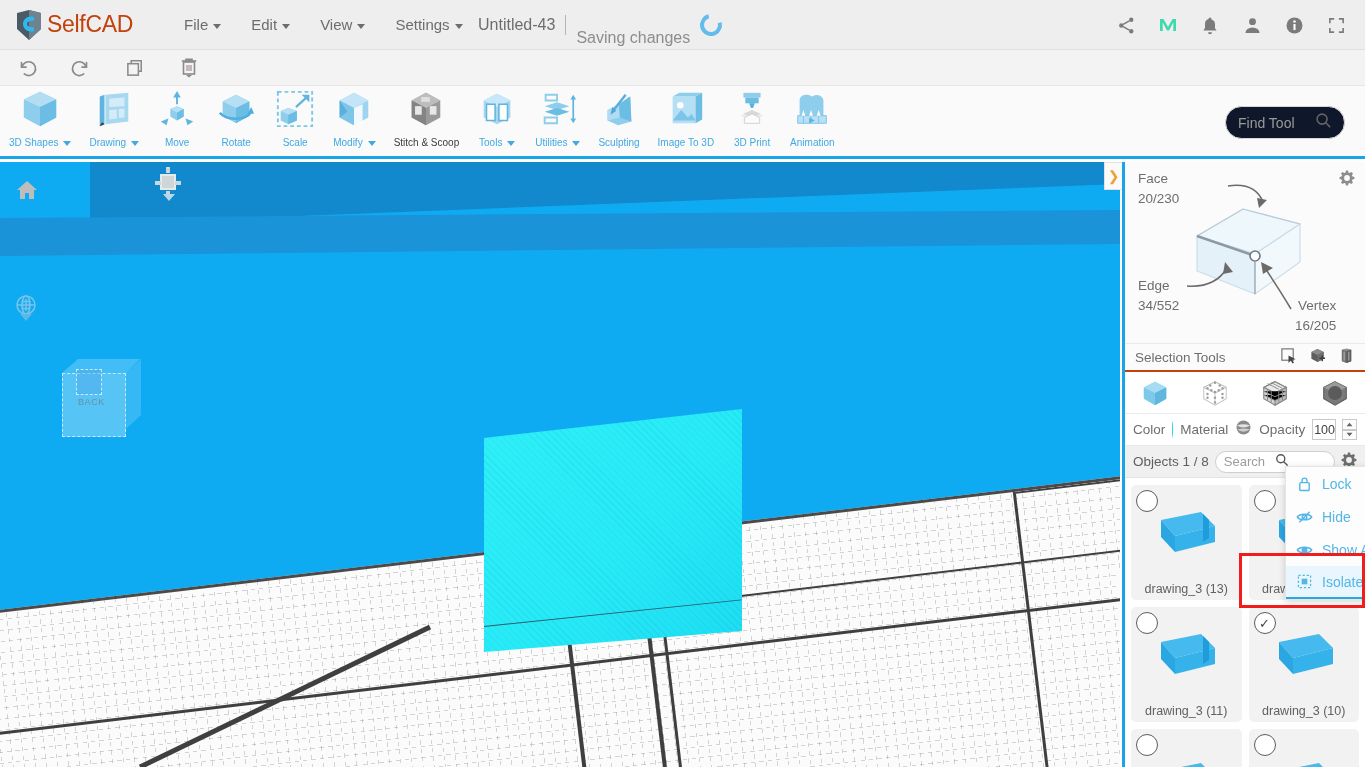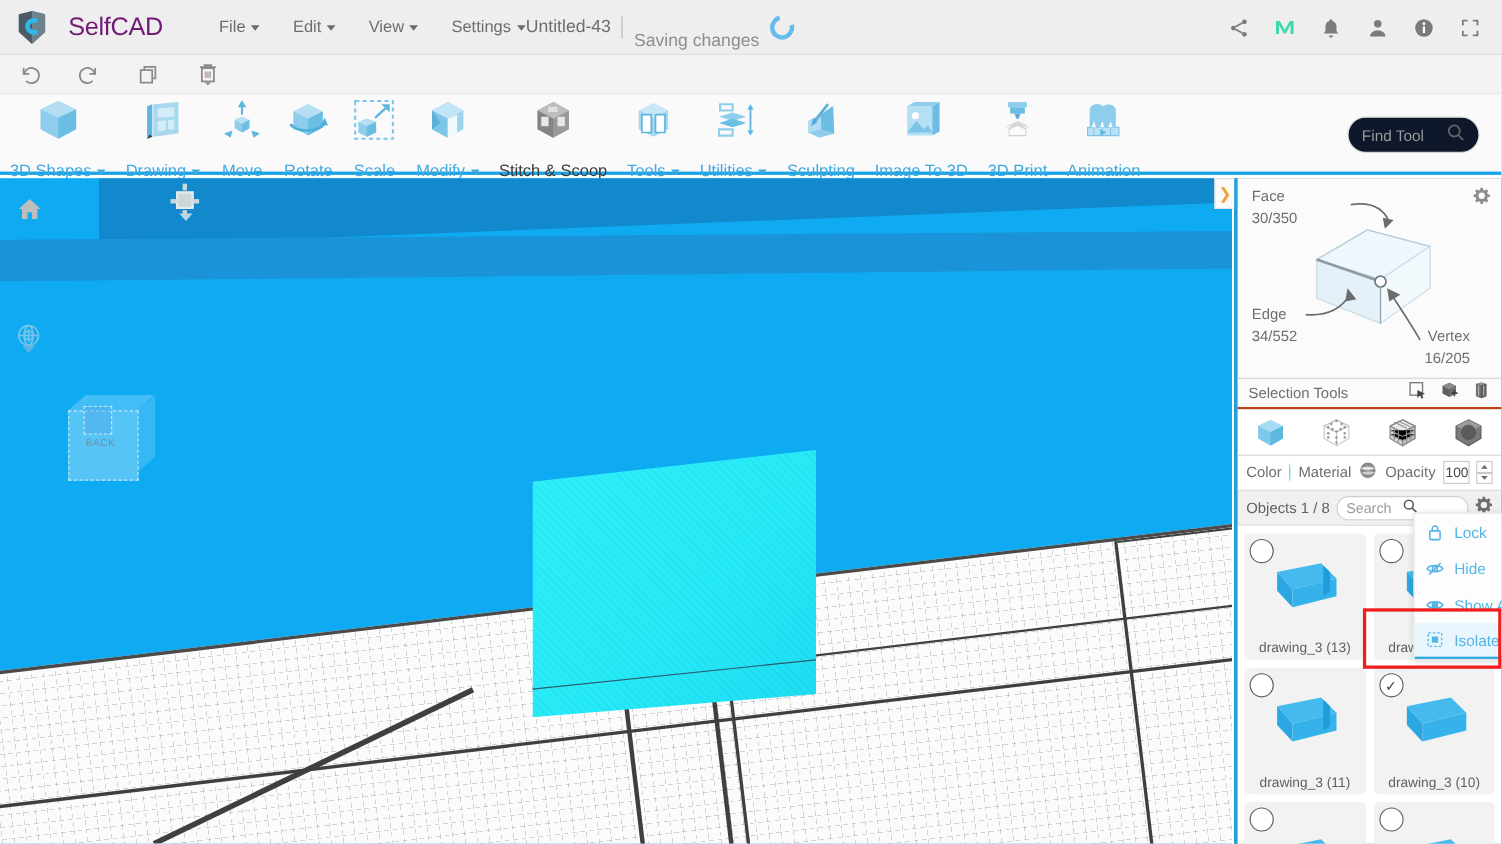--- a/index.html
+++ b/index.html
@@ -14,21 +14,21 @@
   
   .menubar {
     position: absolute; top: 0; left: 0; width: 1365px; height: 50px;
     background: #eeeeee;
     border-bottom: 1px solid #e0e0e0;
     display: flex; align-items: center;
   }
   .logo-wrap { display: flex; align-items: center; margin-left: 14px; }
   .logo-mark { width: 30px; height: 32px; position: relative; }
   .logo-text {
-    font-size: 23px; color: #701a75; margin-left: 18px; letter-spacing: -0.3px;
+    font-size: 23px; color: #c2410c; margin-left: 3px; letter-spacing: -0.3px;
   }
   .menu-items { display: flex; align-items: center; margin-left: 36px; }
   .menu-item {
     font-size: 15px; color: #6d6d6d; padding: 6px 15px; cursor: pointer;
     white-space: nowrap;
   }
   .caret {
     display: inline-block; width: 0; height: 0; margin-left: 5px;
     border-left: 4px solid transparent; border-right: 4px solid transparent;
     border-top: 5px solid #6d6d6d; vertical-align: middle;
@@ -68,21 +68,21 @@
     background: #fafafa; border-bottom: 3px solid #18a4e8;
     display: flex; align-items: flex-start;
   }
   .tool {
     height: 70px; display: flex; flex-direction: column;
     align-items: center; justify-content: flex-start;
     padding: 3px 9px 0 9px; cursor: pointer; min-width: 48px;
   }
   .tool .ticon { height: 40px; display:flex; align-items:center; justify-content:center;}
   .tool .tlabel {
-    font-size: 15px; color: #41a9e0; margin-top: 18px; white-space: nowrap;
+    font-size: 10px; color: #41a9e0; margin-top: 8px; white-space: nowrap;
   }
   .tool.dark .tlabel { color: #3b3b3b; }
   .findtool {
     position: absolute; right: 20px; top: 20px;
     width: 120px; height: 33px; border: 1px solid #d7d7d7;
     border-radius: 17px; background: #0f172a;
     display: flex; align-items: center; padding: 0 12px; cursor: text;
   }
   .findtool .ft-label { font-size: 14px; color: #9a9a9a; flex: 1; }
 
@@ -680,21 +680,21 @@
         <path d="M43 10 Q70 6 78 26" fill="none" stroke="#6b6b6b" stroke-width="1.5"></path>
         <path d="M74 32 L82 24 L72 22 Z" fill="#6b6b6b"></path>
         <path d="M2 110 Q30 112 42 92" fill="none" stroke="#6b6b6b" stroke-width="1.5"></path>
         <path d="M40 86 L48 96 L38 98 Z" fill="#6b6b6b"></path>
         <path d="M106 133 Q96 116 80 92" fill="none" stroke="#6b6b6b" stroke-width="1.5"></path>
         <path d="M76 86 L88 92 L78 98 Z" fill="#6b6b6b"></path>
       </svg>
 
       <span class="si-label" style="left:13px;top:7px;">
         <span>Face</span><br>
-        <span>30/350</span>
+        <span>20/230</span>
       </span>
       <span class="si-label" style="left:13px;top:114px;">
         <span>Edge</span><br>
         <span>34/552</span>
       </span>
       <span class="si-label" style="left:170px;top:134px;text-align:right;">
         <span>Vertex</span><br>
         <span>16/205</span>
       </span>
     </div>

